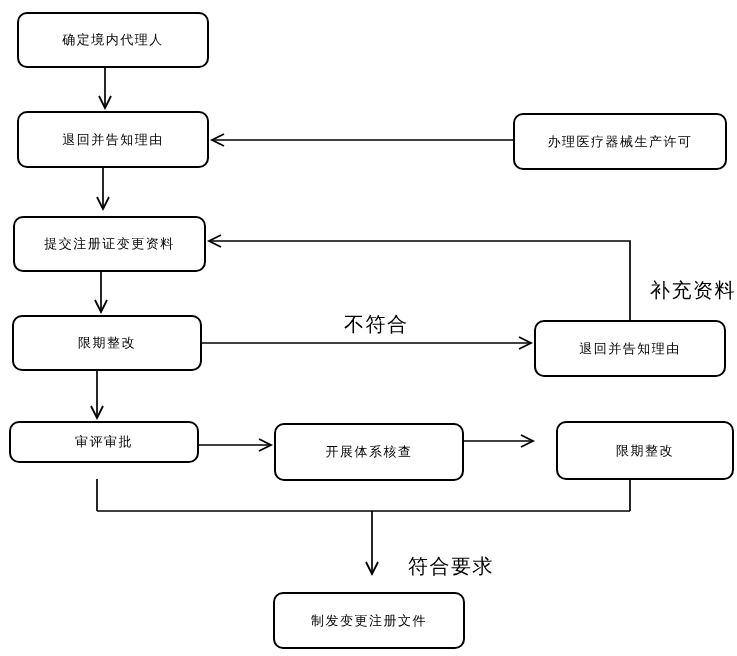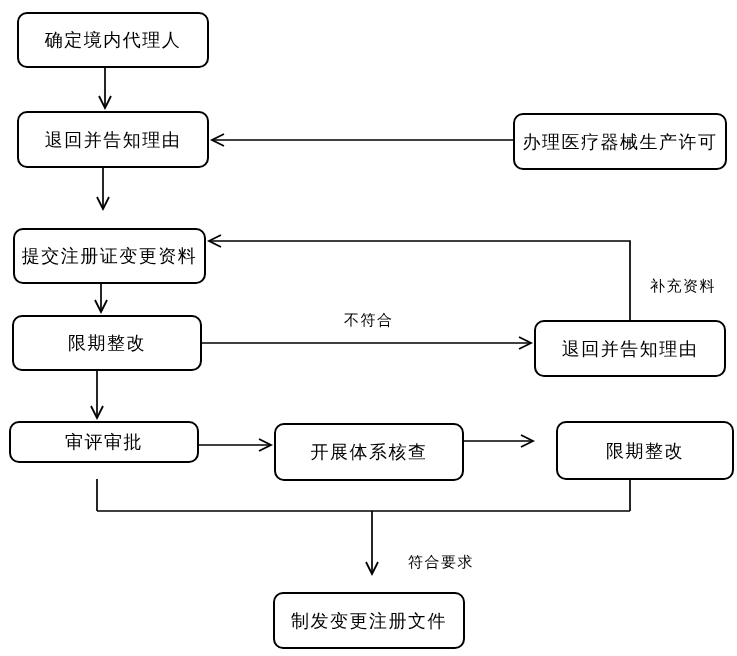--- a/index.html
+++ b/index.html
@@ -21,37 +21,37 @@
     width: 737px; height: 656px;
   }
   .node {
     position: absolute;
     display: flex;
     align-items: center;
     justify-content: center;
     background: #ffffff;
     border: 2px solid #000000;
     border-radius: 10px;
-    font-size: 18px;
+    font-size: 13px;
     letter-spacing: 1.5px;
     white-space: nowrap;
     text-align: center;
   }
   .edge-label {
     position: absolute;
-    font-size: 15px;
+    font-size: 20px;
     letter-spacing: 1.5px;
     white-space: nowrap;
     background: #ffffff;
   }
   
   .n-determine-agent     { left: 17px;  top: 12px;  width: 192px; height: 56px; }
   .n-sign-agreement      { left: 17px;  top: 111px; width: 192px; height: 57px; }
   .n-production-license  { left: 513px; top: 113px; width: 214px; height: 57px; }
-  .n-submit-materials    { left: 13px;  top: 228px; width: 193px; height: 56px; }
+  .n-submit-materials    { left: 13px;  top: 216px; width: 193px; height: 56px; }
   .n-filing-review       { left: 12px;  top: 315px; width: 190px; height: 56px; }
   .n-return-reasons      { left: 534px; top: 320px; width: 192px; height: 57px; }
   .n-review-approval     { left: 9px;   top: 421px; width: 190px; height: 42px; }
   .n-system-check        { left: 274px; top: 423px; width: 190px; height: 58px; }
   .n-rectification       { left: 556px; top: 421px; width: 178px; height: 59px; }
   .n-issue-documents     { left: 273px; top: 592px; width: 192px; height: 57px; }
   
   .l-not-conforming        { left: 344px; top: 311px; }
   .l-supplement-materials  { left: 650px; top: 277px; }
   .l-meets-requirements    { left: 408px; top: 553px; }

